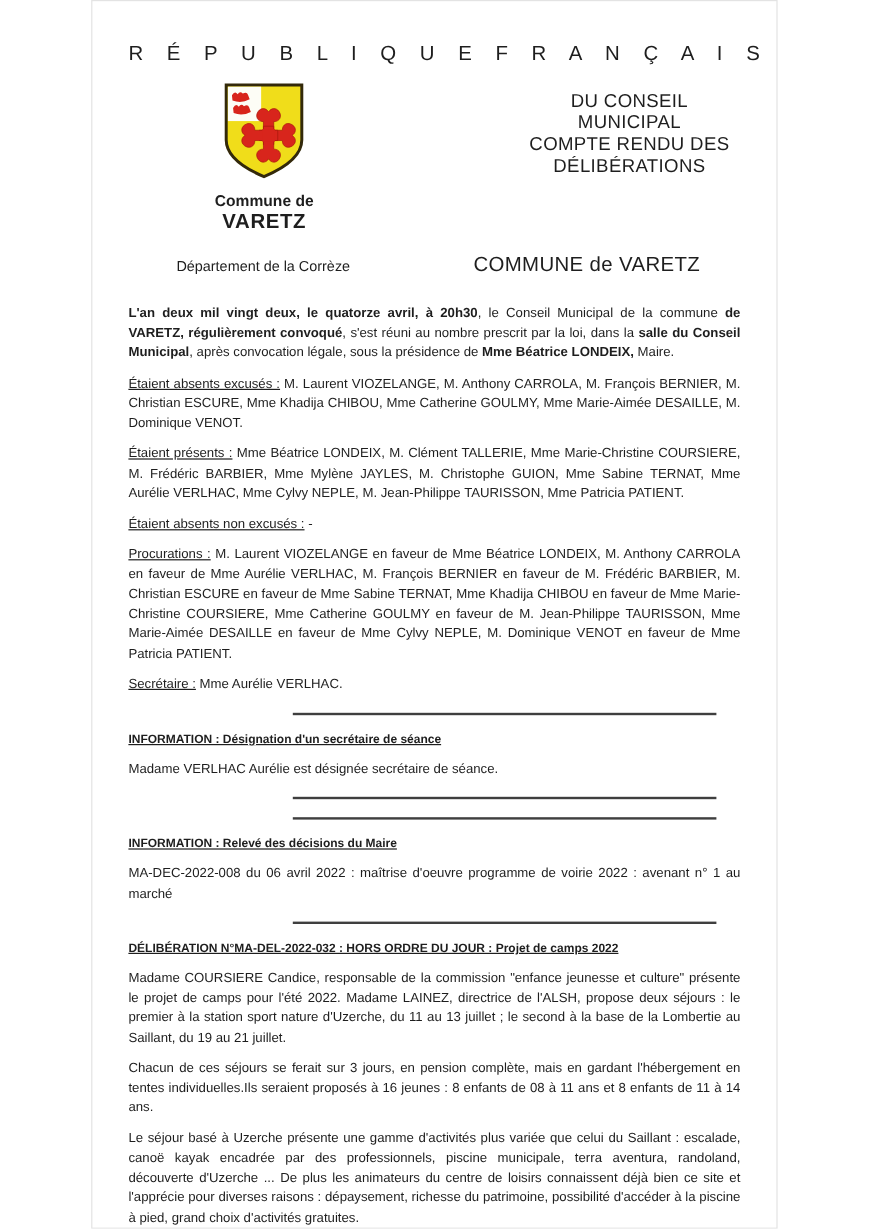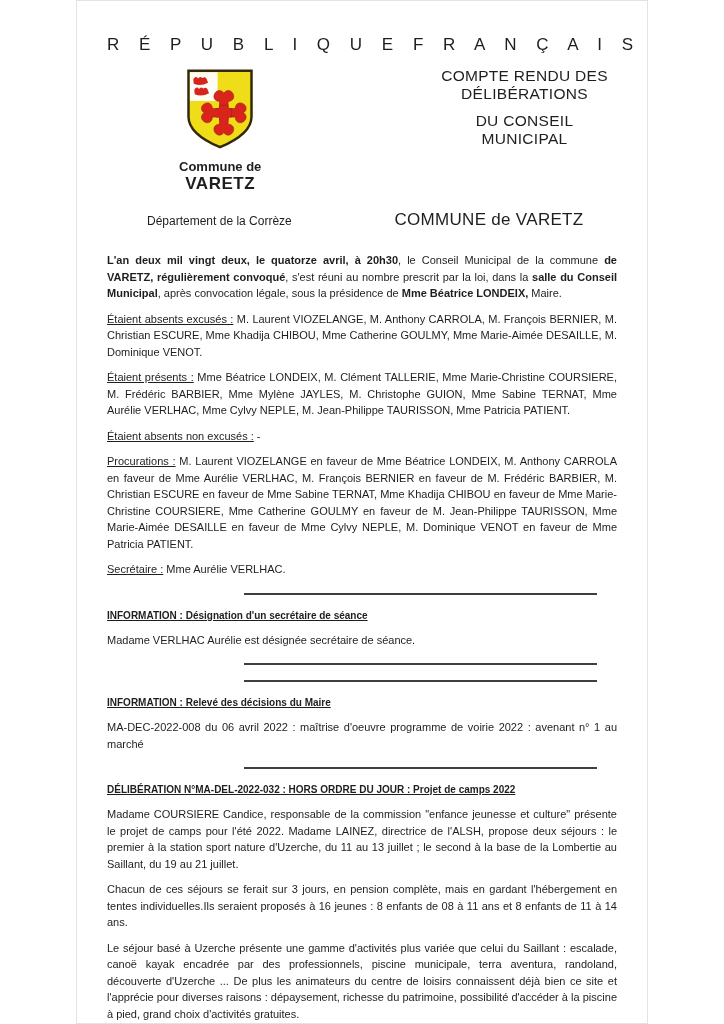--- a/index.html
+++ b/index.html
@@ -83,22 +83,22 @@
             <path transform="translate(44,48) rotate(180)" d="M -4.5 8 L -4.5 -12 C -10 -12 -12 -17 -9 -21 C -6.5 -24.5 -2 -24 0 -20.5 C 2 -24 6.5 -24.5 9 -21 C 12 -17 10 -12 4.5 -12 L 4.5 8 Z"></path>
             <path transform="translate(44,48) rotate(270)" d="M -4.5 8 L -4.5 -12 C -10 -12 -12 -17 -9 -21 C -6.5 -24.5 -2 -24 0 -20.5 C 2 -24 6.5 -24.5 9 -21 C 12 -17 10 -12 4.5 -12 L 4.5 8 Z"></path>
             <rect x="38.5" y="42.5" width="11" height="11" stroke="none"></rect>
           </g>
         </svg>
         <div class="commune-label">Commune de</div>
         <div class="commune-name">VARETZ</div>
       </div>
     </div>
     <div class="title-col">
+      <div class="doc-title second">DU CONSEIL MUNICIPAL</div>
       <div class="doc-title">COMPTE RENDU DES DÉLIBÉRATIONS</div>
-      <div class="doc-title second">DU CONSEIL MUNICIPAL</div>
     </div>
   </div>
 
   <div class="dept-row">
     <div class="dept-col">
       <span class="dept-label">Département de la Corrèze</span>
     </div>
     <div class="commune-line-col">
       <span class="commune-line">COMMUNE de VARETZ</span>
     </div>

